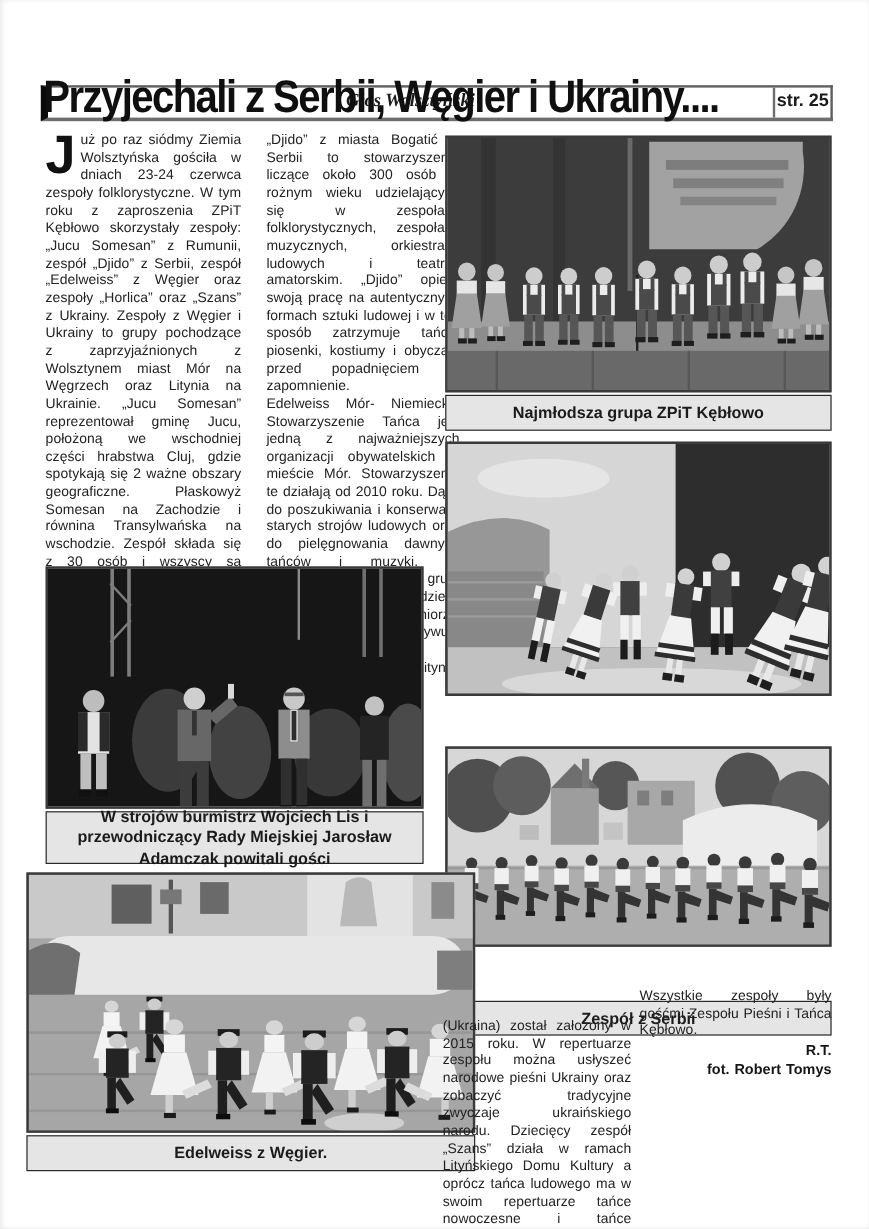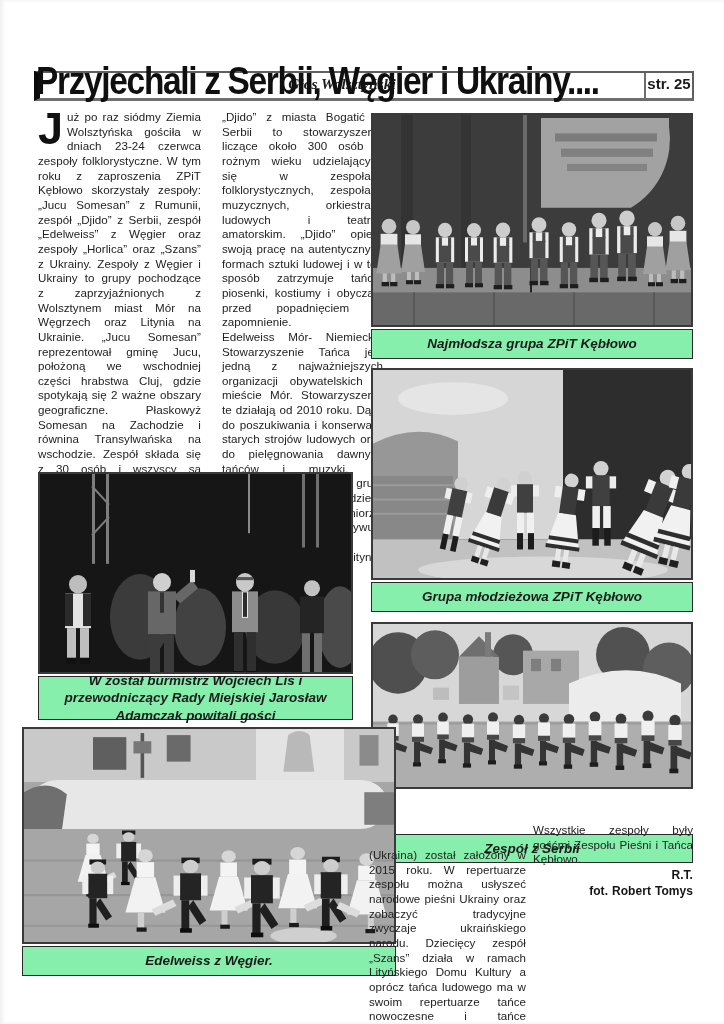--- a/index.html
+++ b/index.html
@@ -24,22 +24,22 @@
   
   .bodytext{font-size:11.6px;line-height:1.265;text-align:justify;color:#222;
       word-spacing:.6px;letter-spacing:.05px;}
   .bodytext p{margin:0;}
   .dropcap{float:left;font-size:45px;line-height:34px;font-weight:bold;padding:2px 4px 0 0;color:#111;}
 
   
   .figure{display:block;}
   .photo{border:2px solid #3a3a3a;background:#9a9a9a;overflow:hidden;}
   .photo svg{display:block;width:100%;height:100%;}
-  .capbox{border:1.4px solid #2a2a2a;background:#86efac;margin-top:2px;
-      font-style:italic;font-weight:bold;font-size:13.5px;line-height:1.3;
+  .capbox{border:1.4px solid #2a2a2a;background:#e5e5e5;margin-top:2px;
+      font-weight:bold;font-size:13.5px;line-height:1.3;
       text-align:center;display:flex;align-items:center;justify-content:center;padding:2px 0;box-sizing:border-box;}
 
   .credit-block{text-align:right;font-weight:bold;font-size:12px;line-height:1.35;color:#151515;}
 </style>
 </head>
 <body>
 
 <div id="page">
 
   <div class="abs" id="masthead-bar">
@@ -155,21 +155,20 @@
         </defs>
         <use href="#p2m" transform="translate(75,173) rotate(12) scale(.95)"></use>
         <use href="#p2f" transform="translate(112,168) rotate(18) scale(.95)"></use>
         <use href="#p2m" transform="translate(152,172)"></use>
         <use href="#p2f" transform="translate(190,170) rotate(8)"></use>
         <use href="#p2m" transform="translate(228,168) scale(1.08)"></use>
         <use href="#p2f" transform="translate(268,172) rotate(22) scale(1.15)"></use>
         <use href="#p2f" transform="translate(300,166) rotate(14) scale(1.1)"></use>
       </svg>
     </div>
-    <div class="capbox" style="height:30px;">Grupa młodzieżowa ZPiT Kębłowo</div>
   </div>
 
   <div class="abs figure" style="left:371px;top:622px;width:322px;">
     <div class="photo" style="height:163px;">
       <svg viewBox="0 0 318 159" preserveAspectRatio="none">
         <rect width="318" height="159" fill="#d7d7d7"></rect>
         <circle cx="25" cy="38" r="30" fill="#4f4f4f"></circle>
         <circle cx="62" cy="30" r="24" fill="#5d5d5d"></circle>
         <circle cx="140" cy="30" r="20" fill="#565656"></circle>
         <circle cx="250" cy="30" r="27" fill="#515151"></circle>
@@ -262,21 +261,21 @@
         <g transform="translate(272,182)">
           <circle cx="0" cy="-70" r="8" fill="#c2c2c2"></circle>
           <rect x="-12" y="-62" width="24" height="36" fill="#242424"></rect>
           <rect x="-10" y="-26" width="8" height="40" fill="#6f6f6f"></rect>
           <rect x="2" y="-26" width="8" height="40" fill="#6f6f6f"></rect>
           <rect x="-11" y="12" width="9" height="5" fill="#0c0c0c"></rect>
           <rect x="2" y="12" width="9" height="5" fill="#0c0c0c"></rect>
         </g>
       </svg>
     </div>
-    <div class="capbox" style="height:44px;">W został burmistrz Wojciech Lis i przewodniczący Rady Miejskiej Jarosław Adamczak powitali gości</div>
+    <div class="capbox" style="height:44px;">W strojów burmistrz Wojciech Lis i przewodniczący Rady Miejskiej Jarosław Adamczak powitali gości</div>
   </div>
 
   <div class="abs figure" style="left:22px;top:727px;width:374px;">
     <div class="photo" style="height:213px;">
       <svg viewBox="0 0 311 209" preserveAspectRatio="none">
         <rect width="311" height="209" fill="#a6a6a6"></rect>
         <rect width="311" height="52" fill="#c9c9c9"></rect>
         <rect x="58" y="8" width="28" height="32" fill="#5f5f5f"></rect>
         <rect x="120" y="6" width="20" height="26" fill="#6a6a6a"></rect>
         <rect x="98" y="4" width="3" height="44" fill="#555"></rect>

